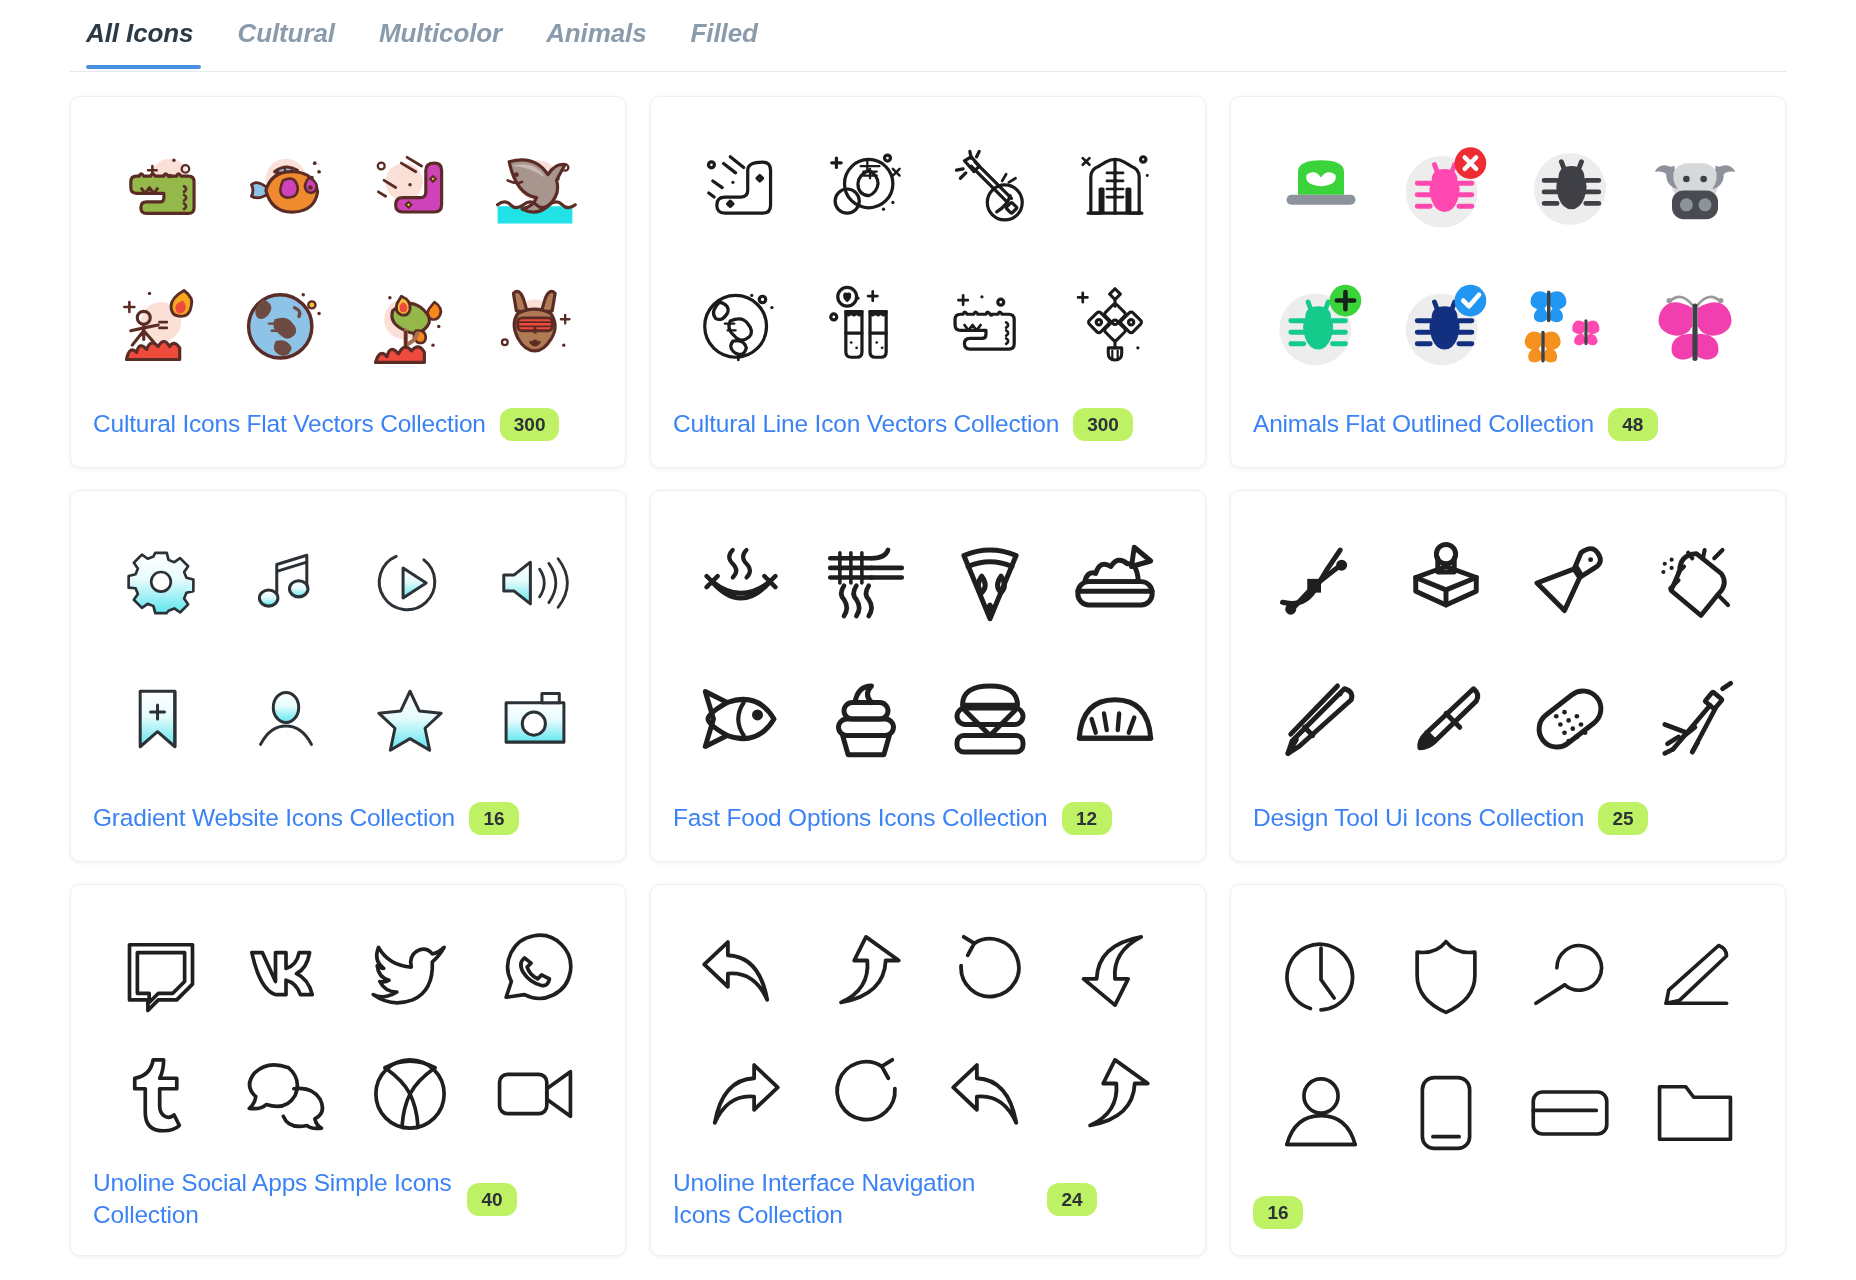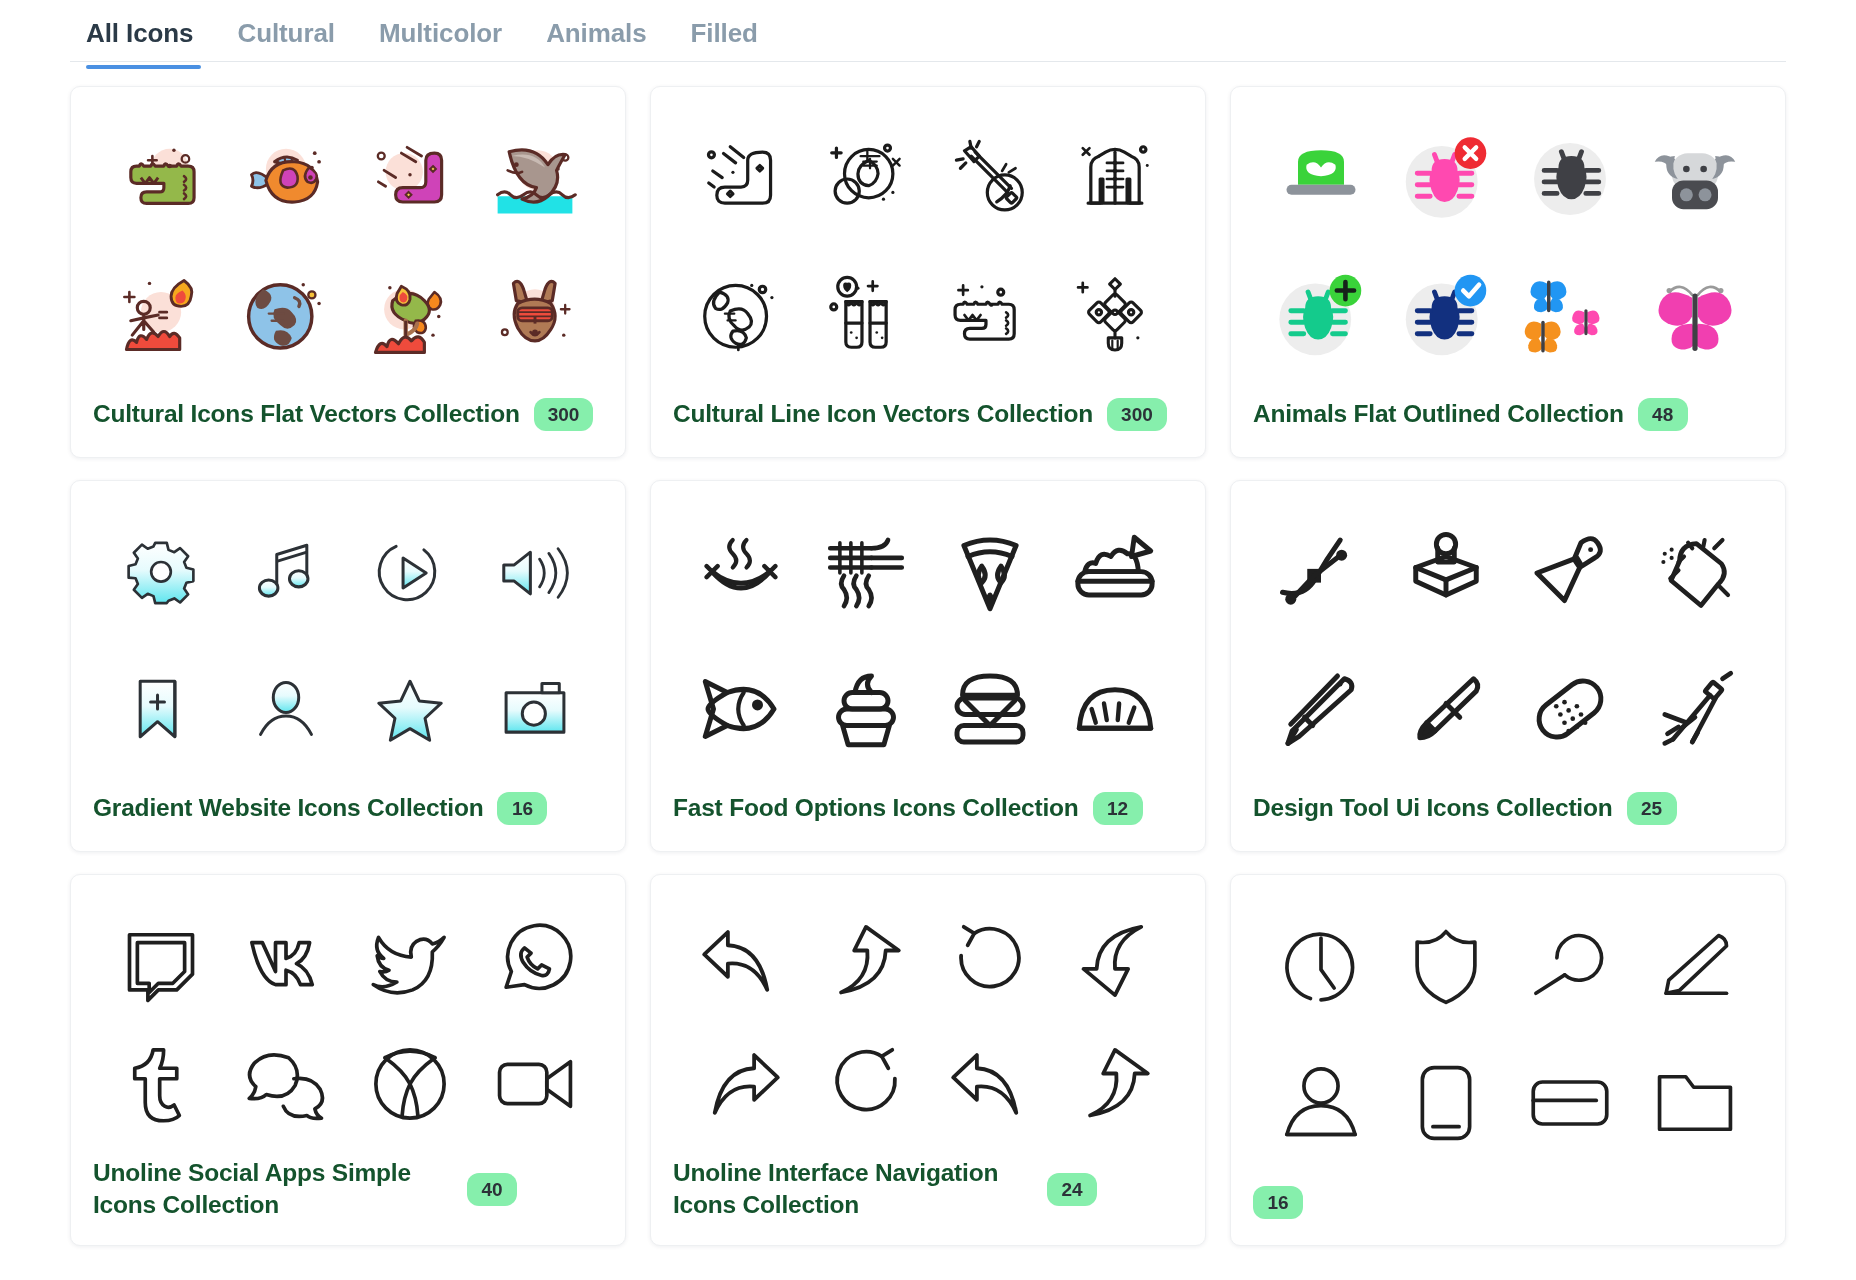--- a/index.html
+++ b/index.html
@@ -7,25 +7,26 @@
     width: 1856px;
     height: 1280px;
     background: #ffffff;
     font-family: "Liberation Sans", sans-serif;
     overflow: hidden;
   }
 
   
   .tabbar {
     position: relative;
-    height: 62px;
+    height: 72px;
     padding: 0 0 0 70px;
     display: flex;
     align-items: flex-start;
     gap: 0;
+    font-style: italic;
   }
   .tabbar::after {
     content: "";
     position: absolute;
     left: 70px; right: 70px; bottom: 0;
     height: 1px;
     background: #e4e8ec;
   }
   .tab {
     position: relative;
@@ -86,28 +87,28 @@
 
   .card-foot {
     display: flex;
     align-items: center;
     gap: 14px;
     padding: 16px 0 24px 0;
     min-height: 78px;
   }
   .card-title {
     font-size: 24.5px;
-    font-weight: 700;
-    color: #14532d;
+    font-weight: 400;
+    color: #3b82f6;
     line-height: 1.3;
     letter-spacing: -0.2px;
   }
   .card-count {
     flex: 0 0 auto;
-    background: #86efac;
+    background: #bef264;
     color: #2c3238;
     font-size: 19px;
     font-weight: 600;
     border-radius: 12px;
     padding: 7px 14px;
     line-height: 1;
     min-width: 50px;
     text-align: center;
   }
   .foot-wrap {

